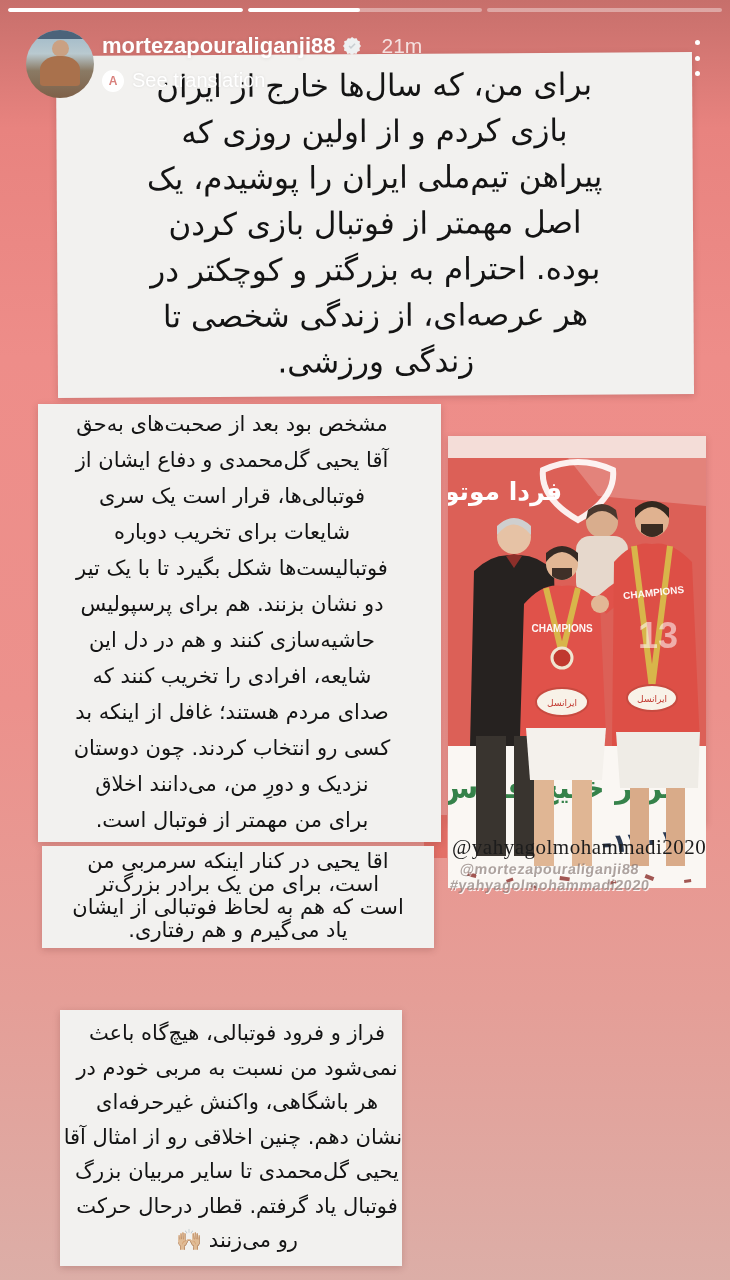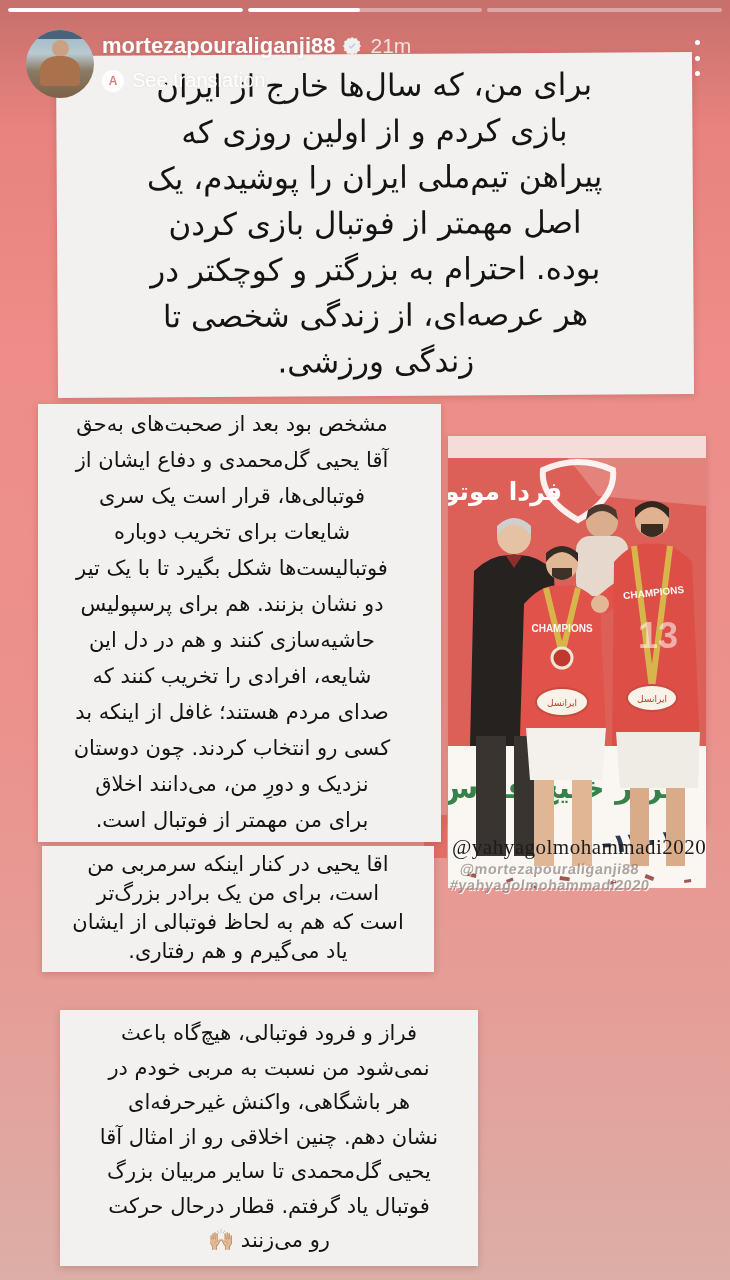--- a/index.html
+++ b/index.html
@@ -16,39 +16,39 @@
   .header{position:absolute;left:0;top:0;width:100%;height:130px;z-index:30;}
   .avatar{
     position:absolute;left:26px;top:30px;width:68px;height:68px;border-radius:50%;
     overflow:hidden;background:linear-gradient(180deg,#9db8c8 0%,#b9c9cf 35%,#8a7a64 60%,#7e6048 100%);
   }
   .avatar .head{position:absolute;left:26px;top:10px;width:17px;height:17px;border-radius:50%;background:#caa183;}
   .avatar .shirt{position:absolute;left:14px;top:26px;width:40px;height:30px;border-radius:45% 45% 10% 10%;background:#a9714c;}
   .avatar .frame{position:absolute;left:0;top:0;width:100%;height:9px;background:#4b637a;}
   .userline{position:absolute;left:102px;top:33px;display:flex;align-items:center;gap:7px;justify-content:space-between;}
   .username{color:#fff;font-size:22px;font-weight:bold;text-shadow:0 0 4px rgba(0,0,0,0.12);}
-  .timestamp{color:rgba(255,255,255,0.78);font-size:21px;font-weight:400;margin-left:3px;}
+  .timestamp{color:rgba(255,255,255,0.78);font-size:21px;font-weight:400;margin-left:14px;}
   .badge{width:18px;height:18px;display:inline-block;}
   .translate-row{position:absolute;left:102px;top:69px;display:flex;align-items:center;gap:8px;cursor:pointer;}
   .trans-icon{width:22px;height:22px;}
   .translate-label{color:#fff;font-size:20px;font-weight:normal;text-shadow:0 0 3px rgba(0,0,0,0.10);}
   .more{position:absolute;right:26px;top:40px;width:14px;height:36px;display:flex;flex-direction:column;align-items:center;justify-content:space-between;cursor:pointer;}
   .more i{width:5px;height:5px;border-radius:50%;background:#fff;display:block;}
   
   .card{
     position:absolute;background:#f2f1ef;color:#141414;z-index:10;
     box-shadow:0 2px 7px rgba(90,30,30,0.22);
     direction:rtl;text-align:center;
     font-family:"DejaVu Sans","DejaVu Serif",sans-serif;
   }
   .card .txt{white-space:pre;}
   .block1{left:57px;top:54px;width:636px;padding:8px 0 12px 0;transform:rotate(-0.35deg);font-size:31px;line-height:46px;}
   .block2{left:38px;top:404px;width:388px;padding:2px 15px 4px 0;font-size:21px;line-height:36px;}
-  .block3{left:42px;top:846px;width:392px;padding:4px 0 6px 0;font-size:21px;line-height:29px;}
-  .block4{left:60px;top:1010px;width:418px;padding:6px 0 8px 0;font-size:21px;line-height:34.5px;}
+  .block3{left:42px;top:846px;width:392px;padding:4px 0 6px 0;font-size:21px;line-height:23px;}
+  .block4{left:60px;top:1010px;width:330px;padding:6px 0 8px 12px;font-size:21px;line-height:34.5px;}
   
   .photo{
     position:absolute;left:448px;top:436px;width:258px;height:388px;z-index:5;
     background:#f4ddd8;box-shadow:0 2px 7px rgba(90,30,30,0.20);
   }
   .photo svg{position:absolute;left:0;top:0;}
   .corner-chip{position:absolute;left:424px;top:815px;width:23px;height:43px;background:#e2685f;opacity:0.85;z-index:4;}
   .mention{
     position:absolute;left:452px;top:835px;z-index:8;
     font-family:"Liberation Serif",serif;font-size:21px;color:#1c1c1c;

